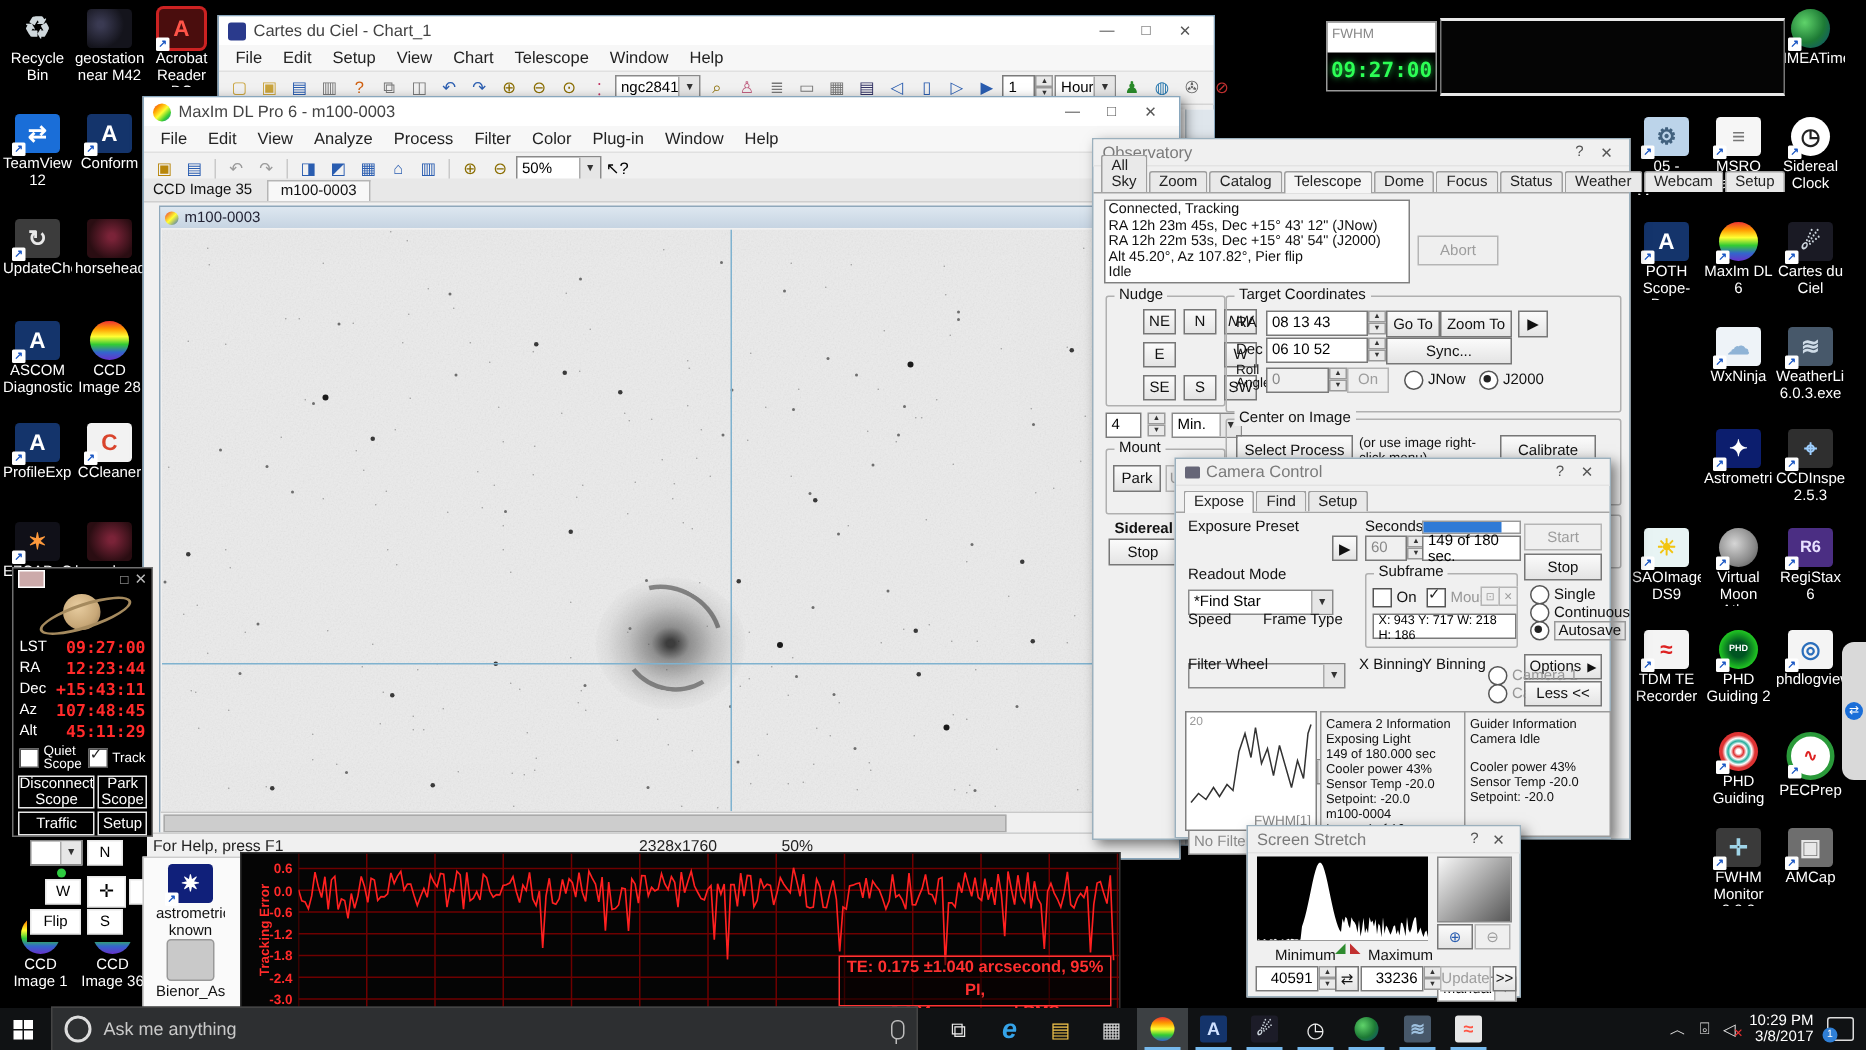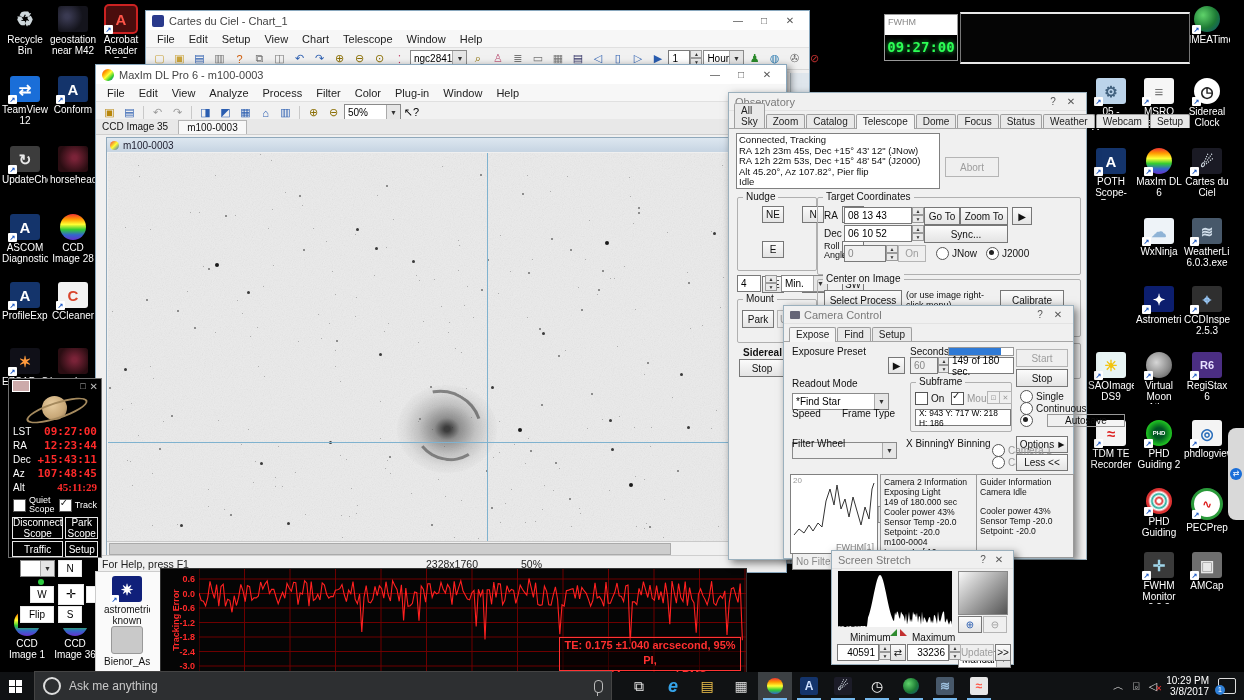--- a/index.html
+++ b/index.html
@@ -739,21 +739,21 @@
         <div style="display: flex; align-items: center; height: 14px;">
           <span style="width: 22px; font-size: 10px; color: rgb(255, 255, 255);">Dec</span>
           <span class="led" style="margin-left: auto; font-size: 11px;">+15:43:11</span>
         </div>
         <div style="display: flex; align-items: center; height: 14px;">
           <span style="width: 22px; font-size: 10px; color: rgb(255, 255, 255);">Az</span>
           <span class="led" style="margin-left: auto; font-size: 11px;">107:48:45</span>
         </div>
         <div style="display: flex; align-items: center; height: 14px;">
           <span style="width: 22px; font-size: 10px; color: rgb(255, 255, 255);">Alt</span>
-          <span class="led" style="margin-left: auto; font-size: 11px; font-family: Liberation Serif, serif;">45:11:29</span>
+          <span class="led" style="margin-left: auto; font-size: 11px;">45:11:29</span>
         </div>
       </div>
     <div style="display:flex;align-items:center;gap:3px;padding:2px 4px;font-size:9px;">
       <div class="cb" style="background:#fff;"></div>
       <span style="line-height:9px;width:30px;">Quiet Scope</span>
       <div class="cb ck"></div>
       <span>Track</span>
     </div>
     <div style="display:grid;grid-template-columns:1fr 1fr;gap:2px;padding:1px 3px;">
       <div class="wbtn2" style="height:20px;">Disconnect Scope</div>
@@ -854,21 +854,21 @@
         <div>Connected, Tracking</div>
         <div>RA 12h 23m 45s, Dec +15° 43' 12" (JNow)</div>
         <div>RA 12h 22m 53s, Dec +15° 48' 54" (J2000)</div>
         <div>Alt 45.20°, Az 107.82°, Pier flip</div>
         <div>Idle</div>
       </div>
     <div class="btn dis abs" style="left:216px;top:64px;width:52px;height:18px;">Abort</div>
 
     <div class="grp" style="left:8px;top:104px;width:78px;height:72px;">
       <div class="leg">Nudge</div>
-      <div id="nudge-grid" style="display:grid;grid-template-columns:repeat(3,22px);gap:18px;margin:8px 0 0 4px;padding-left:20px;">
+      <div id="nudge-grid" style="display:grid;grid-template-columns:repeat(3,22px);gap:5px;margin:8px 0 0 4px;padding-left:20px;">
           <div class="btn" style="height: 15px;">NE</div>
           <div class="btn" style="height: 15px;">N</div>
           <div class="btn" style="height: 15px; font-style: italic;">NW</div>
           <div class="btn" style="height: 15px;">E</div>
           <div></div>
           <div class="btn" style="height: 15px;">W</div>
           <div class="btn" style="height: 15px;">SE</div>
           <div class="btn" style="height: 15px;">S</div>
           <div class="btn" style="height: 15px;">SW</div>
         </div>
@@ -1017,21 +1017,21 @@
     <div class="abs" style="left:236px;top:84px;display:flex;gap:3px;align-items:center;">
       <div class="rd"></div>
         <span class="lbl">Single</span>
     </div>
     <div class="abs" style="left:236px;top:96px;display:flex;gap:3px;align-items:center;">
       <div class="rd"></div>
         <span class="lbl">Continuous</span>
     </div>
     <div class="abs" style="left:236px;top:108px;display:flex;gap:3px;align-items:center;">
       <div class="rd on"></div>
-        <span class="lbl" style="border:1px solid #999;padding:0 17px;margin-left:11px;">Autosave</span>
+        <span class="lbl" style="border:1px solid #999;padding:0 2px;">Autosave</span>
     </div>
     <div class="abs lbl" style="left:8px;top:102px;">Speed</div>
     <div class="combo dis abs" style="left:8px;top:113px;width:42px;">
       <span>ISO</span>
         <span class="dd">▼</span>
     </div>
     <div class="abs lbl" style="left:58px;top:102px;">Frame Type</div>
     <div class="combo dis abs" style="left:58px;top:113px;width:46px;">
       <span>Light</span>
         <span class="dd">▼</span>

